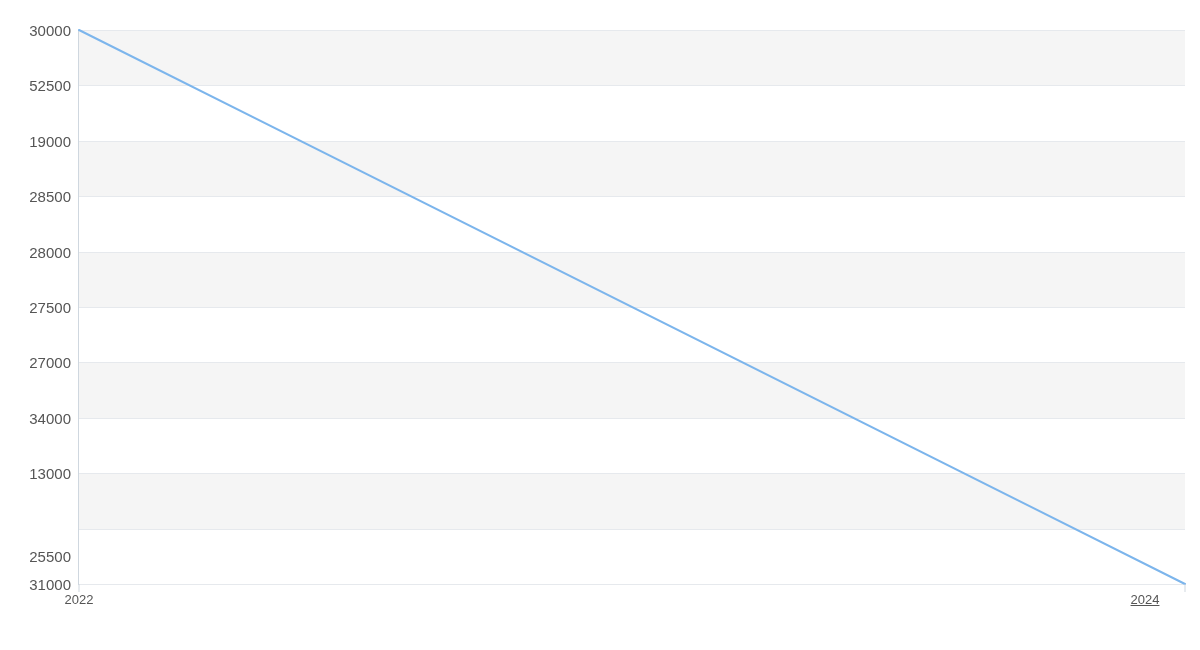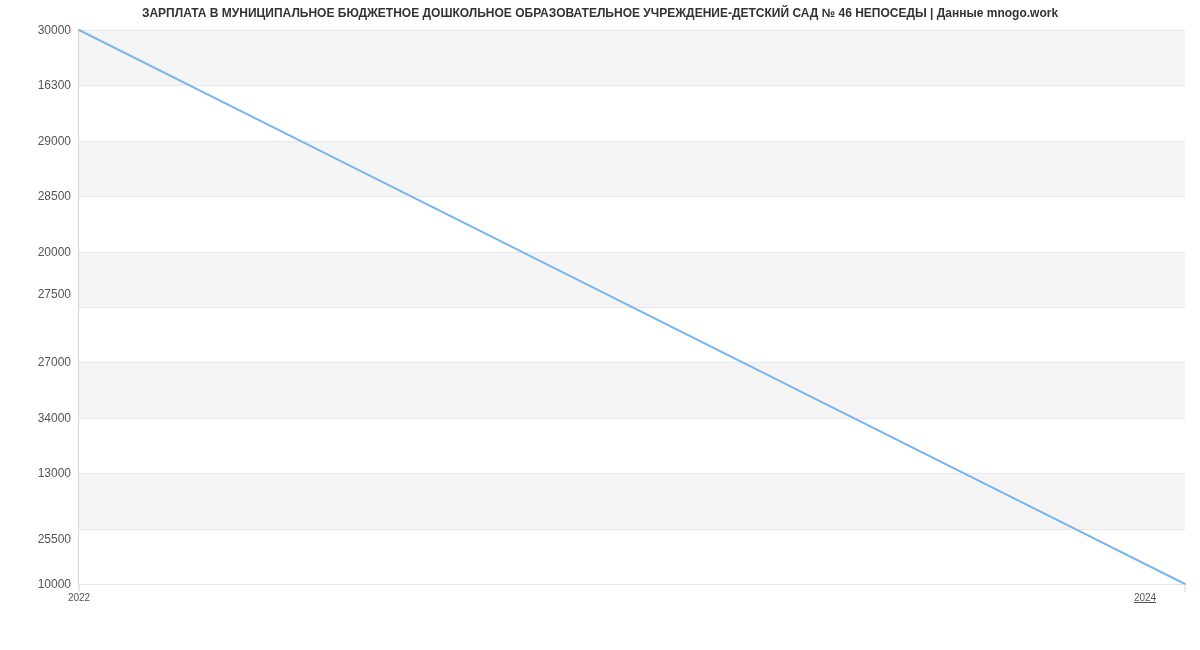--- a/index.html
+++ b/index.html
@@ -46,30 +46,30 @@
     left: 0;
     right: 0;
     height: 1px;
     background: #e6e9ed;
   }
   .y-tick-label {
     position: absolute;
     right: 100%;
     transform: translateY(-50%);
     padding-right: 8px;
-    font-size: 12px;
+    font-size: 15px;
     color: #555;
     white-space: nowrap;
   }
   .x-tick-label {
     position: absolute;
     top: 100%;
     transform: translateX(-50%);
     padding-top: 8px;
-    font-size: 10px;
+    font-size: 13px;
     color: #555;
   }
   .x-tick-mark {
     position: absolute;
     top: 100%;
     width: 1px;
     height: 8px;
     background: #cfd7df;
     transform: translateX(-0.5px);
   }
@@ -86,50 +86,49 @@
     stroke: #7cb5ec;
     stroke-width: 2;
     stroke-linecap: round;
     stroke-linejoin: round;
   }
 </style>
 </head>
 <body>
 
 <div class="chart-wrap">
-  <div class="title">ЗАРПЛАТА В МУНИЦИПАЛЬНОЕ БЮДЖЕТНОЕ ДОШКОЛЬНОЕ ОБРАЗОВАТЕЛЬНОЕ УЧРЕЖДЕНИЕ-ДЕТСКИЙ САД № 46 НЕПОСЕДЫ | Данные mnogo.work</div>
   <div class="plot-area" id="plot">
     <div class="grid-band" style="top: 0px; height: 55.4px;"></div>
       <div class="grid-band" style="top: 110.8px; height: 55.4px;"></div>
       <div class="grid-band" style="top: 221.6px; height: 55.4px;"></div>
       <div class="grid-band" style="top: 332.4px; height: 55.4px;"></div>
       <div class="grid-band" style="top: 443.2px; height: 55.4px;"></div>
       <div class="grid-line" style="top: 554px;"></div>
       <div class="grid-line" style="top: 498.6px;"></div>
       <div class="grid-line" style="top: 443.2px;"></div>
       <div class="grid-line" style="top: 387.8px;"></div>
       <div class="grid-line" style="top: 332.4px;"></div>
       <div class="grid-line" style="top: 277px;"></div>
       <div class="grid-line" style="top: 221.6px;"></div>
       <div class="grid-line" style="top: 166.2px;"></div>
       <div class="grid-line" style="top: 110.8px;"></div>
       <div class="grid-line" style="top: 55.4px;"></div>
       <div class="grid-line" style="top: 0px;"></div>
       <svg class="series" id="svg" viewBox="0 0 1106 554">
         <polyline points="0,0 1106,554" class="line-series" stroke="#7cb5ec"></polyline>
       </svg>
-  <div class="y-tick-label" style="top: 554px;">10000</div>
-      <div class="y-tick-label" style="top: 509px;">25500</div>
+  <div class="y-tick-label" style="top: 554px;">31000</div>
+      <div class="y-tick-label" style="top: 526px;">25500</div>
       <div class="y-tick-label" style="top: 443.2px;">13000</div>
       <div class="y-tick-label" style="top: 387.8px;">34000</div>
       <div class="y-tick-label" style="top: 332.4px; text-align: center;">27000</div>
-      <div class="y-tick-label" style="top: 264px;">27500</div>
-      <div class="y-tick-label" style="top: 221.6px;">20000</div>
+      <div class="y-tick-label" style="top: 277px;">27500</div>
+      <div class="y-tick-label" style="top: 221.6px;">28000</div>
       <div class="y-tick-label" style="top: 166.2px; text-align: right;">28500</div>
-      <div class="y-tick-label" style="top: 110.8px;">29000</div>
-      <div class="y-tick-label" style="top: 55.4px;">16300</div>
+      <div class="y-tick-label" style="top: 110.8px;">19000</div>
+      <div class="y-tick-label" style="top: 55.4px;">52500</div>
       <div class="y-tick-label" style="top: 0px;">30000</div>
       <div class="x-tick-mark" style="left: 0px;"></div>
       <div class="x-tick-label" style="left: 0px;">2022</div>
       <div class="x-tick-mark" style="left: 1106px;"></div>
       <div class="x-tick-label" style="left: 1066px; text-decoration: underline;">2024</div>
     </div>
 </div>
 
 </body></html>

